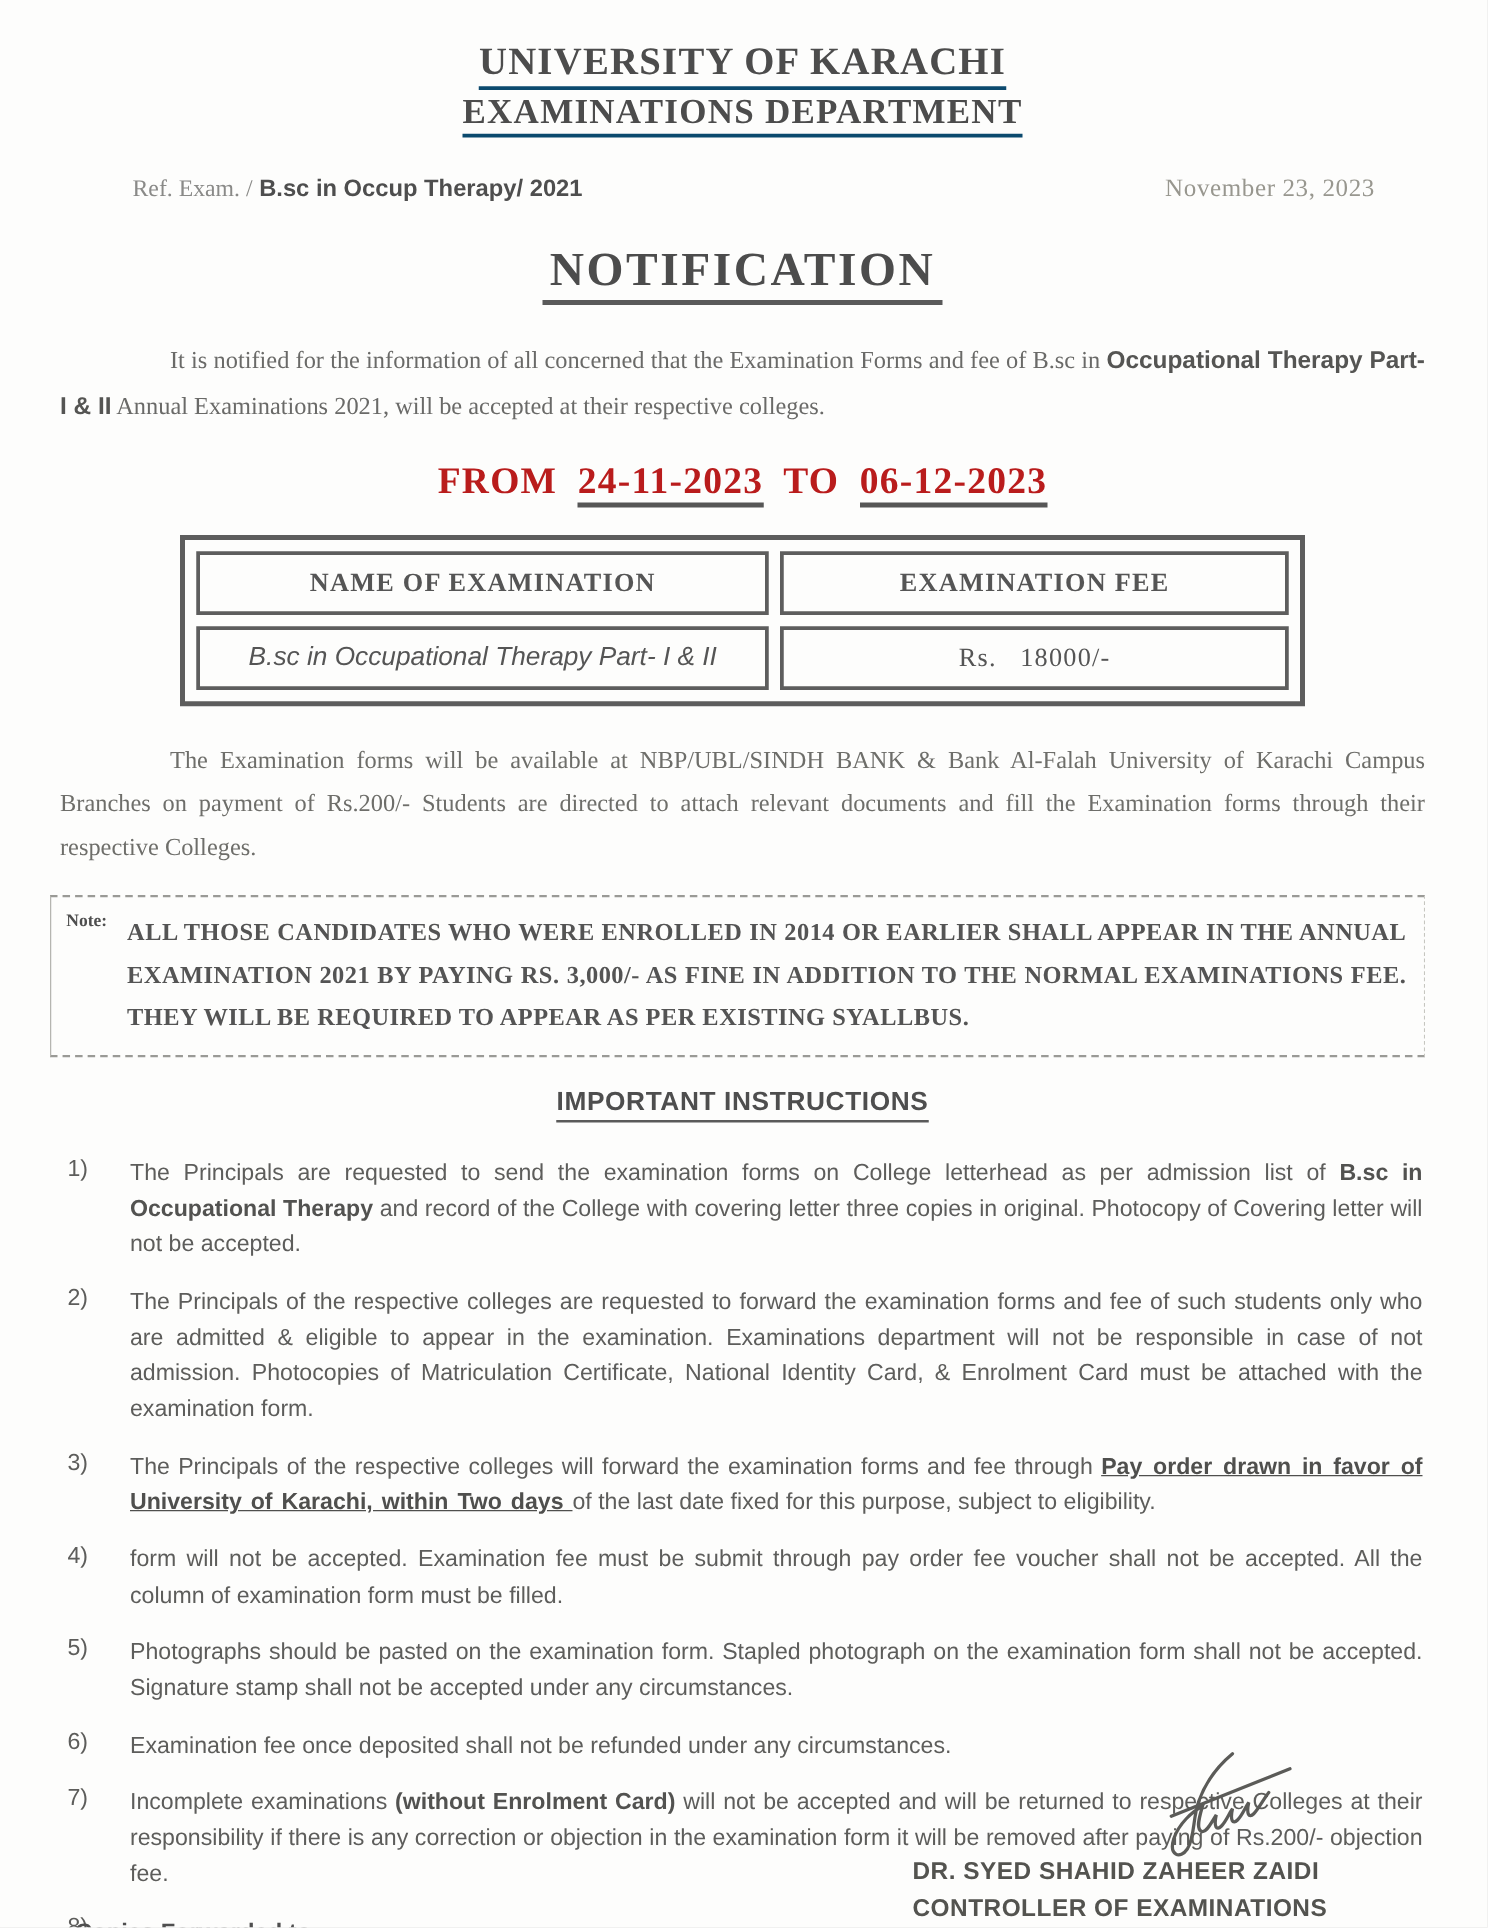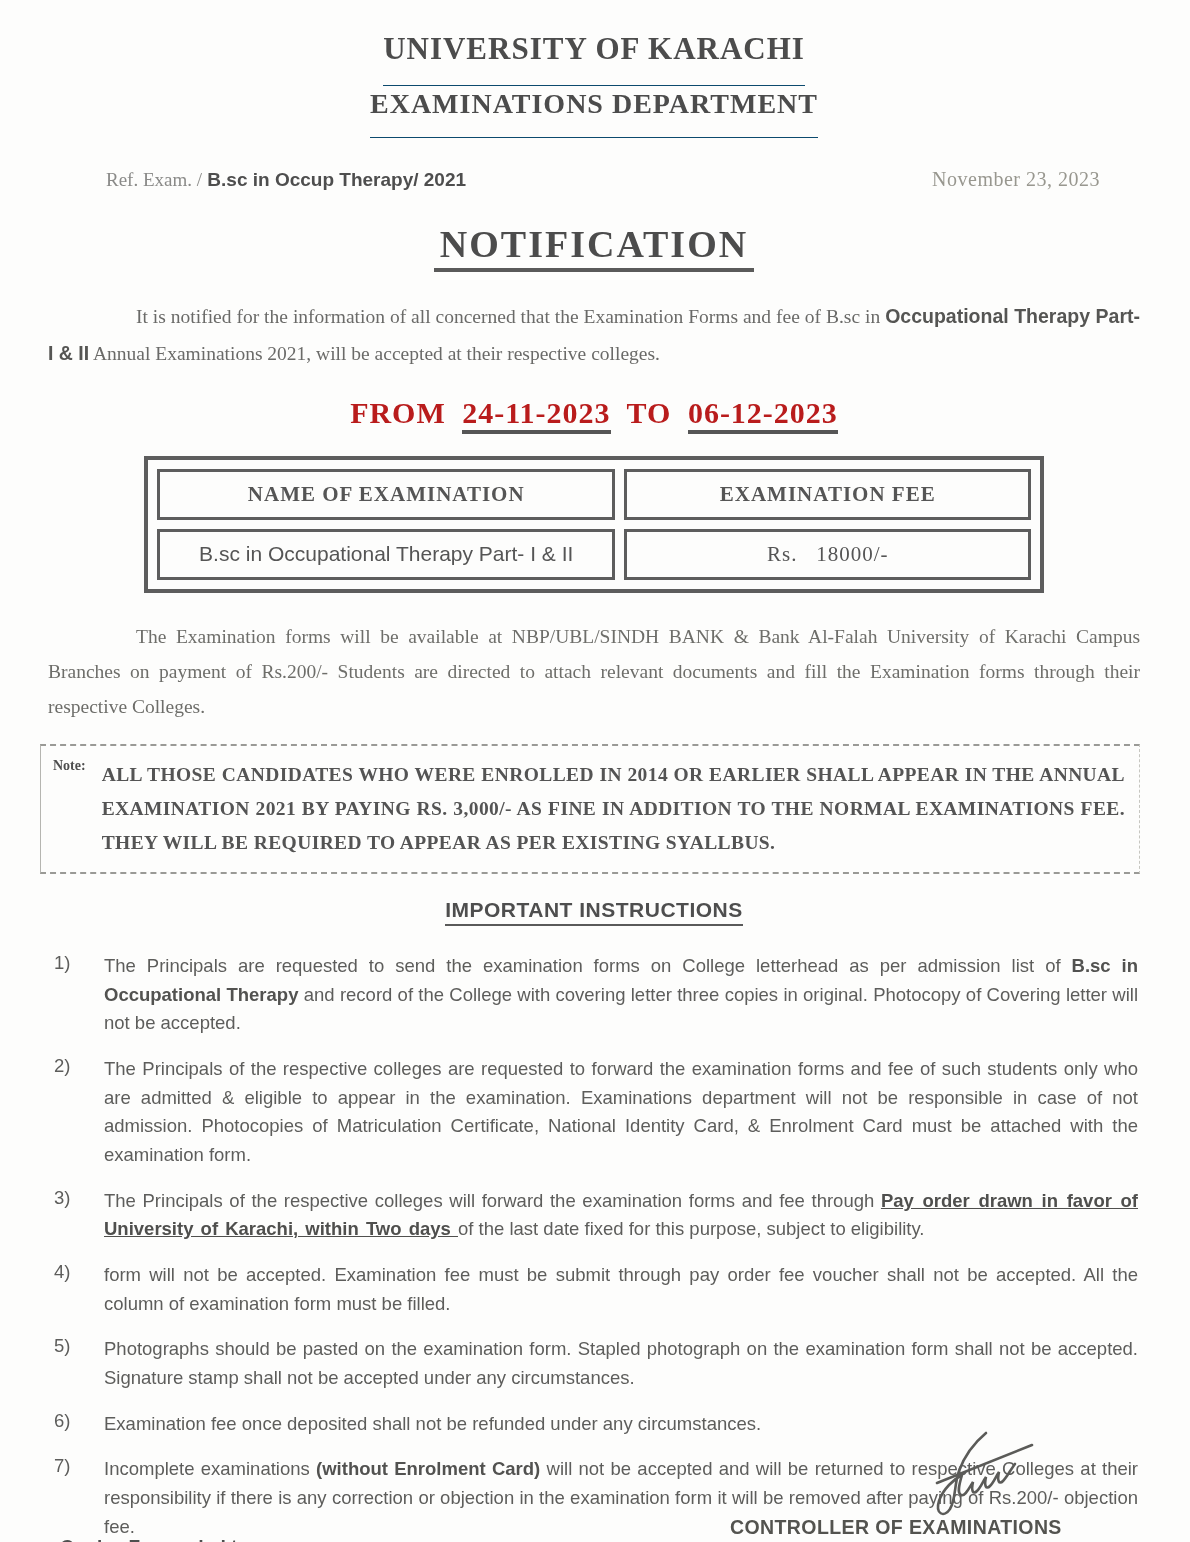--- a/index.html
+++ b/index.html
@@ -18,22 +18,22 @@
 
   
   .center { text-align: center; }
   .uni-title, .dept-title {
     font-family: "Liberation Serif", "DejaVu Serif", serif;
     font-weight: bold;
     font-size: 31px;
     letter-spacing: 1px;
     color: #4c4c4c;
     display: inline-block;
-    border-bottom: 1px solid #0c4a6e;
-    padding-bottom: 16px;
+    border-bottom: 3px solid #0c4a6e;
+    padding-bottom: 0;
     line-height: 1.25;
   }
   .dept-title { font-size: 28px; }
 
   
   .ref-row {
     display: flex;
     justify-content: space-between;
     align-items: baseline;
     margin: 30px 40px 0 58px;
@@ -89,21 +89,21 @@
     width: 900px;
   }
   table.fee td {
     border: 3px solid #5d5d5d;
     text-align: center;
     padding: 10px 6px;
     font-size: 21px;
     color: #555;
   }
   td.th-cell { font-family:"Liberation Serif",serif; font-weight:bold; letter-spacing:1px; color:#525252; }
-  td.name-cell { font-family:"Liberation Sans",sans-serif; font-size:20px; color:#4f4f4f; }
+  td.name-cell { font-family:"Liberation Sans",sans-serif; font-size:20px; color:#4f4f4f;font-style:italic; }
   td.fee-cell { font-family:"Liberation Serif",serif; font-size:21px; color:#6b6b68; letter-spacing:1px; white-space:pre; }
   .col-name { width: 53%; }
   .col-fee { width: 47%; margin-top: 19px; }
 
   
   .avail {
     margin-top: 26px;
     font-family: "Liberation Serif", "DejaVu Serif", serif;
     font-size 19.5px;
     font-size: 19.5px;
@@ -286,18 +286,19 @@
       </div>
     </div>
 
   <div class="sig-block">
     <svg class="sig-svg" width="190" height="95" viewBox="0 0 190 95">
       <g fill="none" stroke="#5b5b58" stroke-width="2.6" stroke-linecap="round">
         <path d="M96,10 C84,20 74,34 69,48 C64,62 66,76 60,86 C54,95 45,91 49,78 C53,66 64,56 72,52 C69,62 67,70 71,72 C75,74 79,65 83,59 C81,68 83,72 87,68 C91,64 93,58 96,54 C94,63 96,67 100,63 C104,59 106,53 109,49 C107,58 109,62 113,58 C117,54 121,46 125,41"></path>
         <path d="M47,60 L142,22"></path>
       </g>
     </svg>
+    <div class="sig-name">DR. SYED SHAHID ZAHEER ZAIDI</div>
     <div class="sig-title">CONTROLLER OF EXAMINATIONS</div>
   </div>
 
   <div class="footer-clip">Copies Forwarded to:</div>
 
 </div>
 
 </body></html>

